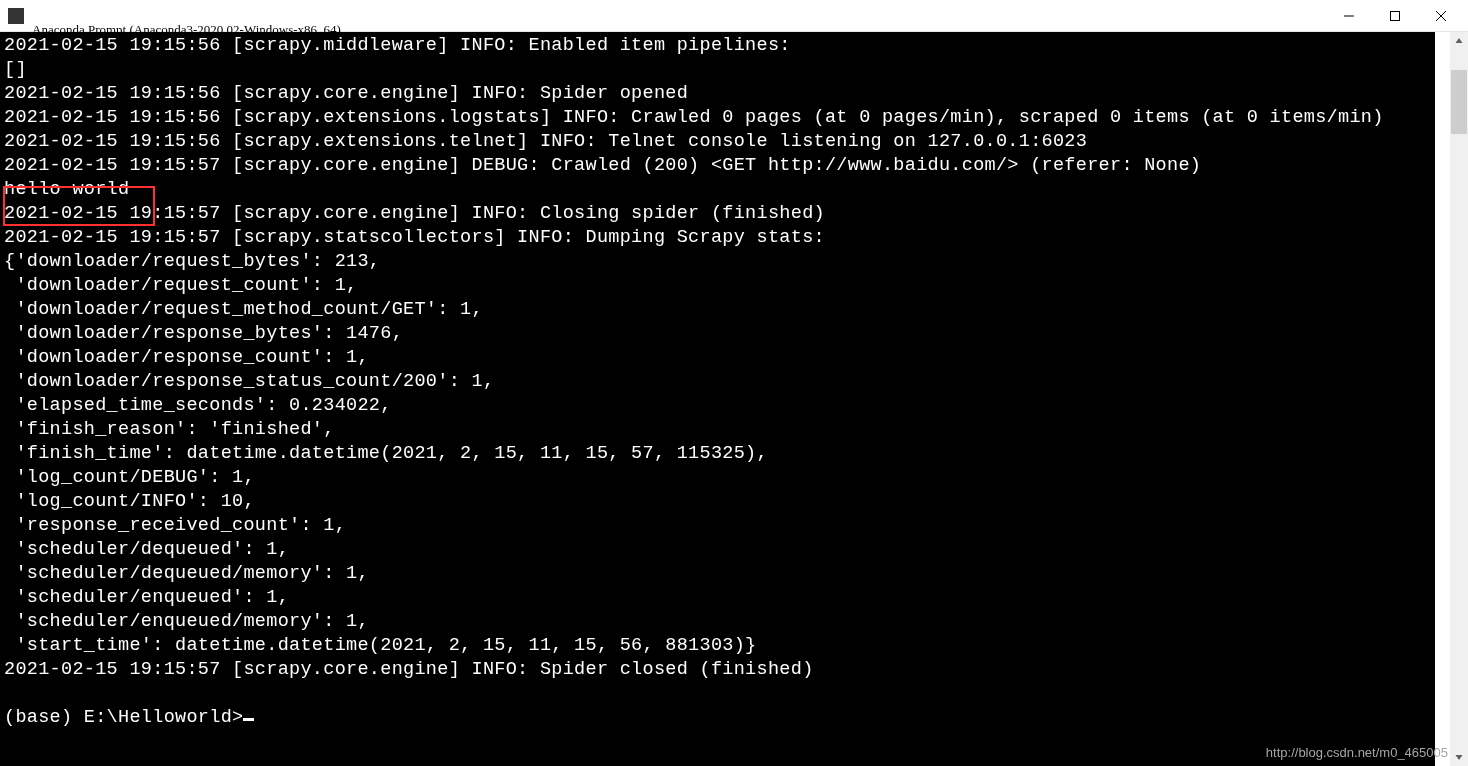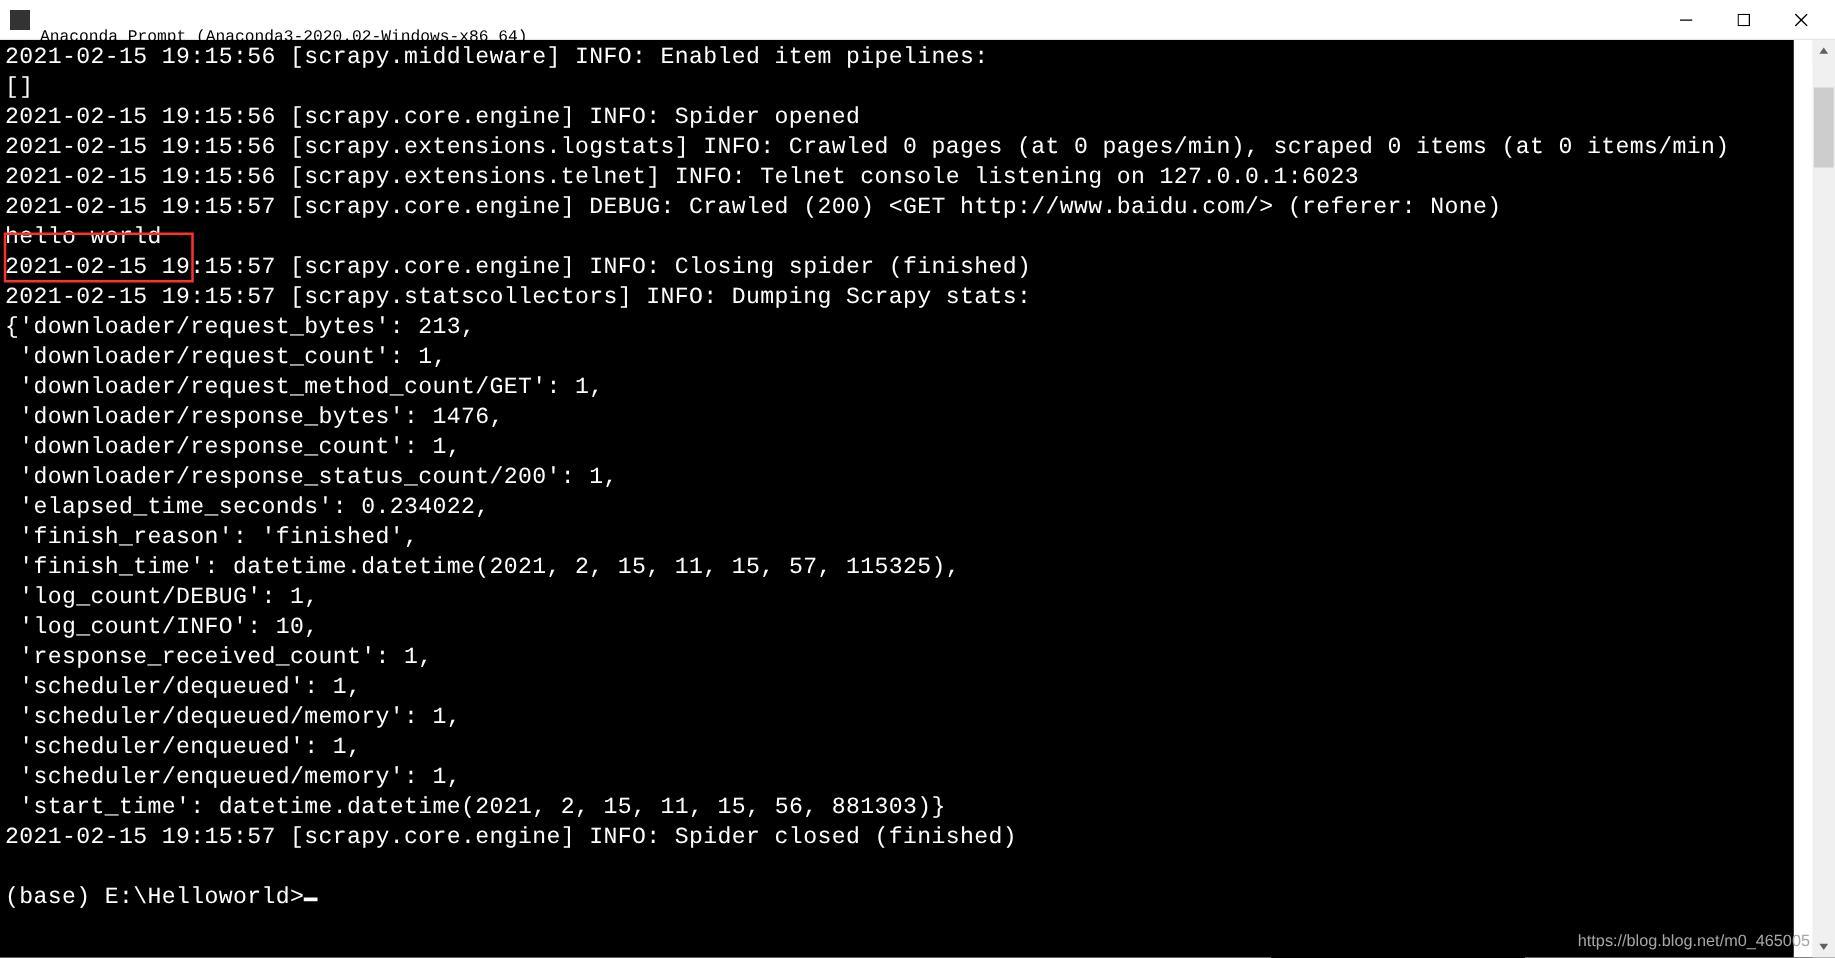--- a/index.html
+++ b/index.html
@@ -21,21 +21,21 @@
     }
     .titlebar-icon {
       width: 16px;
       height: 16px;
       background: #333;
       margin-right: 8px;
       display: inline-block;
     }
     .titlebar-title {
       flex: 1;
-      font-family: Liberation Mono, monospace;
+      font-family: Liberation Serif, serif;
       font-size: 13px;
       color: #000;
       margin-top: 28px;
     }
     .titlebar-controls {
       display: flex;
       gap: 0;
     }
     .titlebar-btn {
       width: 46px;
@@ -156,14 +156,14 @@
     </div>
     <div class="scroll-thumb"></div>
     <div class="scroll-arrow down">
       <svg viewBox="0 0 8 8">
           <polygon points="4,7 7.5,2 0.5,2"></polygon>
         </svg>
     </div>
   </div>
 
   <div class="highlight-box"></div>
-  <div class="watermark">https://blog.blog.net/m0_465005</div>
+  <div class="watermark">http://blog.csdn.net/m0_465005</div>
 </div>
 
 </body></html>

